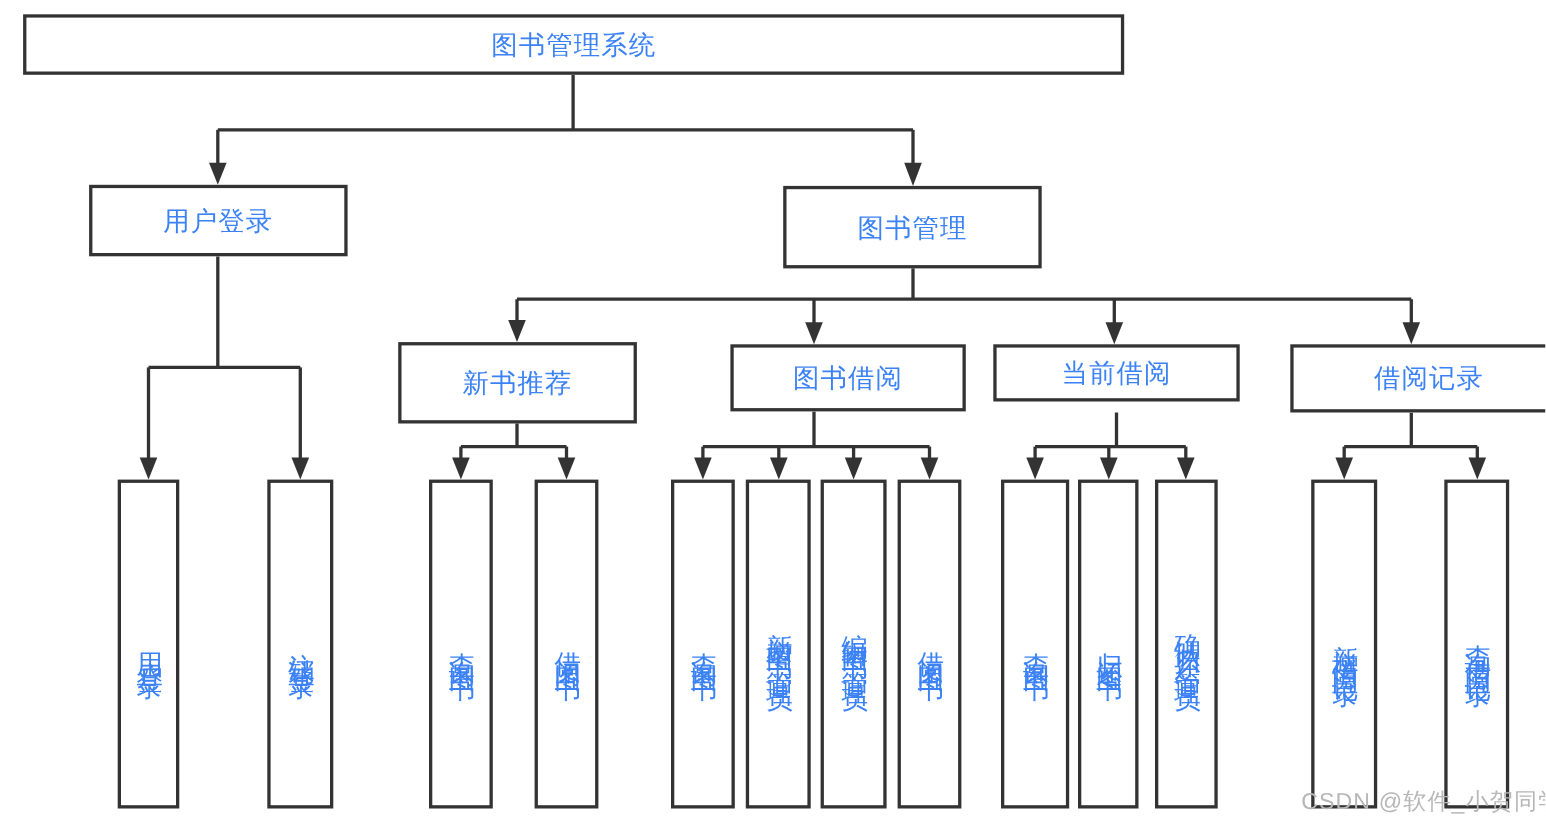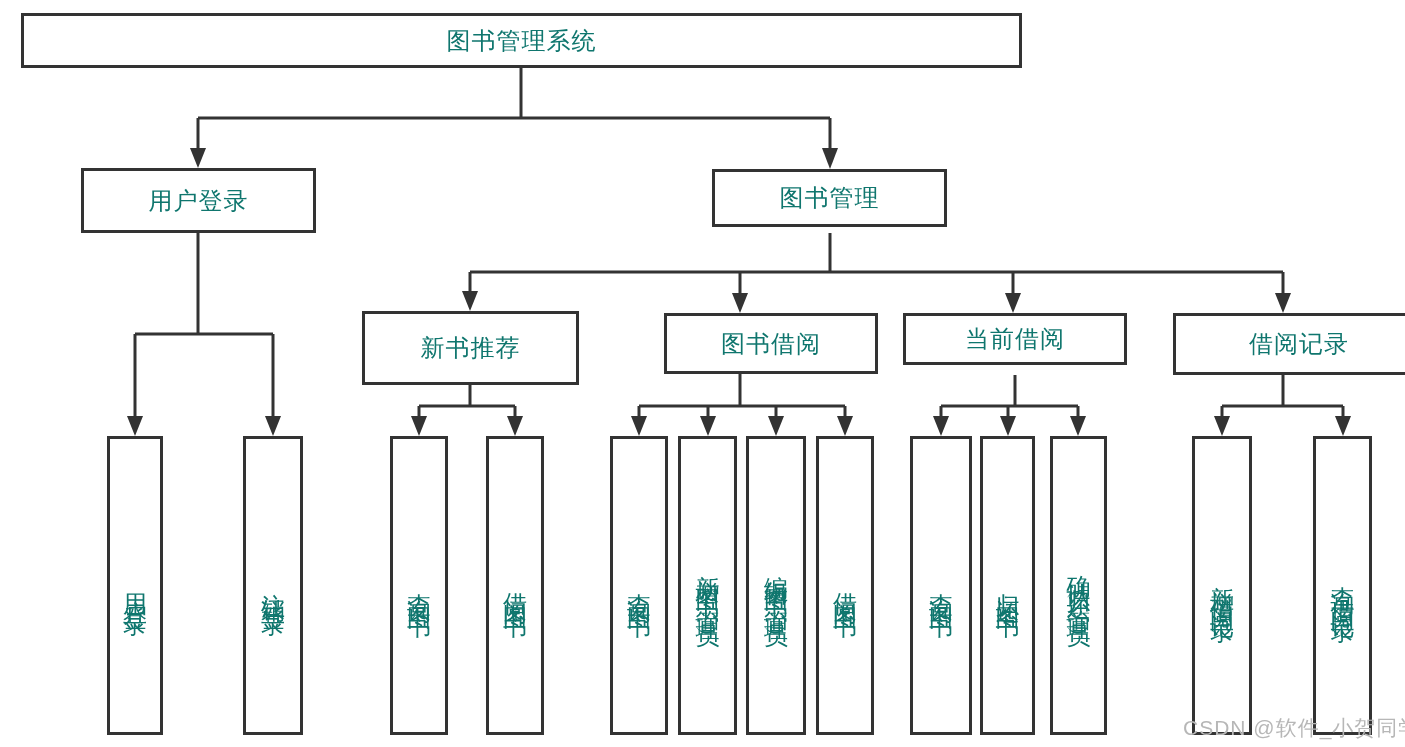--- a/index.html
+++ b/index.html
@@ -23,21 +23,21 @@
     z-index: 1;
   }
   .node {
     position: absolute;
     box-sizing: border-box;
     border: 3px solid #333333;
     background: #ffffff;
     display: flex;
     align-items: center;
     justify-content: center;
-    color: #0f766e;
+    color: #3b82f6;
     font-size: 24px;
     z-index: 2;
     letter-spacing: 1px;
     text-align: center;
   }
   .vnode {
     writing-mode: vertical-rl;
     letter-spacing: 7px;
     line-height: 1;
     font-size: 24px;
@@ -128,21 +128,21 @@
       <polygon points="1070,416 1086,416 1078,436"></polygon>
 
       <polygon points="1214,416 1230,416 1222,436"></polygon>
       <polygon points="1335,416 1351,416 1343,436"></polygon>
     </g>
   </svg>
 
   <div class="node" style="left:21px; top:13px; width:1001px; height:55px;">图书管理系统</div>
 
   <div class="node" style="left:81px; top:168px; width:235px; height:65px;">用户登录</div>
-  <div class="node" style="left:712px; top:169px; width:235px; height:58px;">图书管理</div>
+  <div class="node" style="left:712px; top:169px; width:235px; height:75px;">图书管理</div>
 
   <div class="node" style="left:362px; top:311px; width:217px; height:74px;">新书推荐</div>
   <div class="node" style="left:664px; top:313px; width:214px; height:61px;">图书借阅</div>
   <div class="node" style="left:903px; top:313px; width:224px; height:52px;">当前借阅</div>
   <div class="node" style="left:1173px; top:313px; width:252px; height:62px;">借阅记录</div>
 
   <div class="node vnode" style="left:107px; top:436px; width:56px; height:299px;">用户登录</div>
   <div class="node vnode" style="left:243px; top:436px; width:60px; height:299px;">注销登录</div>
 
   <div class="node vnode" style="left:390px; top:436px; width:58px; height:299px;">查询图书</div>

